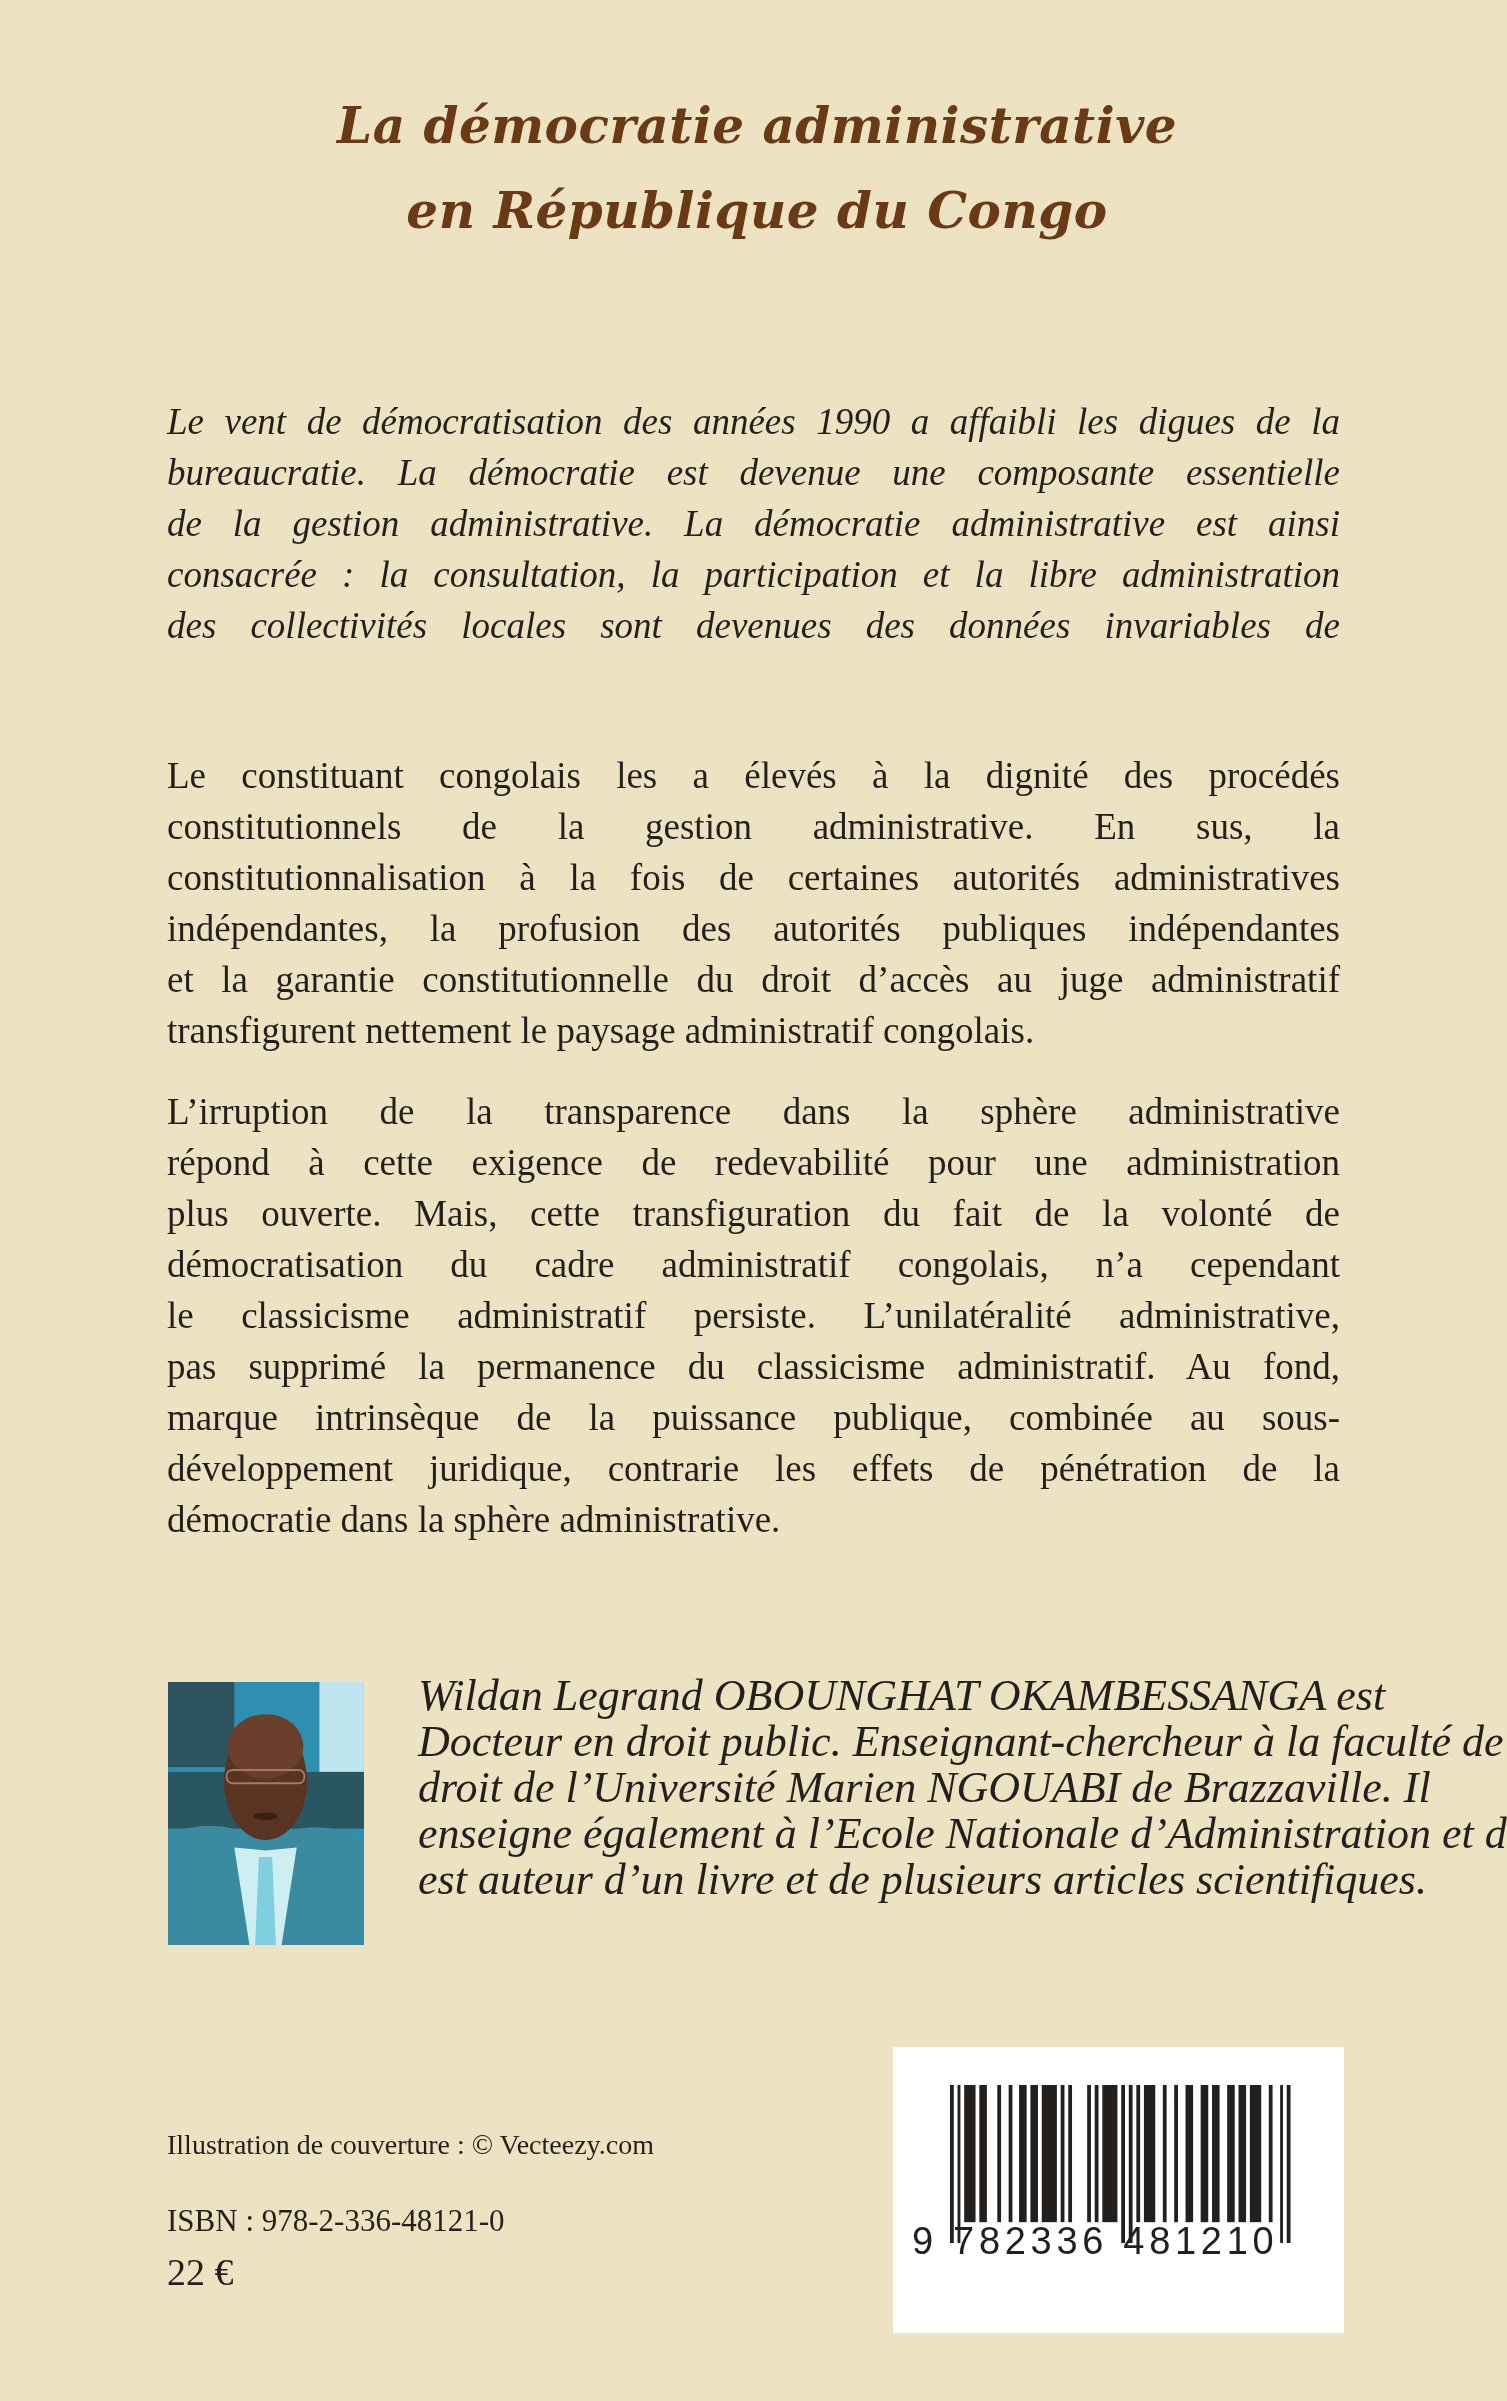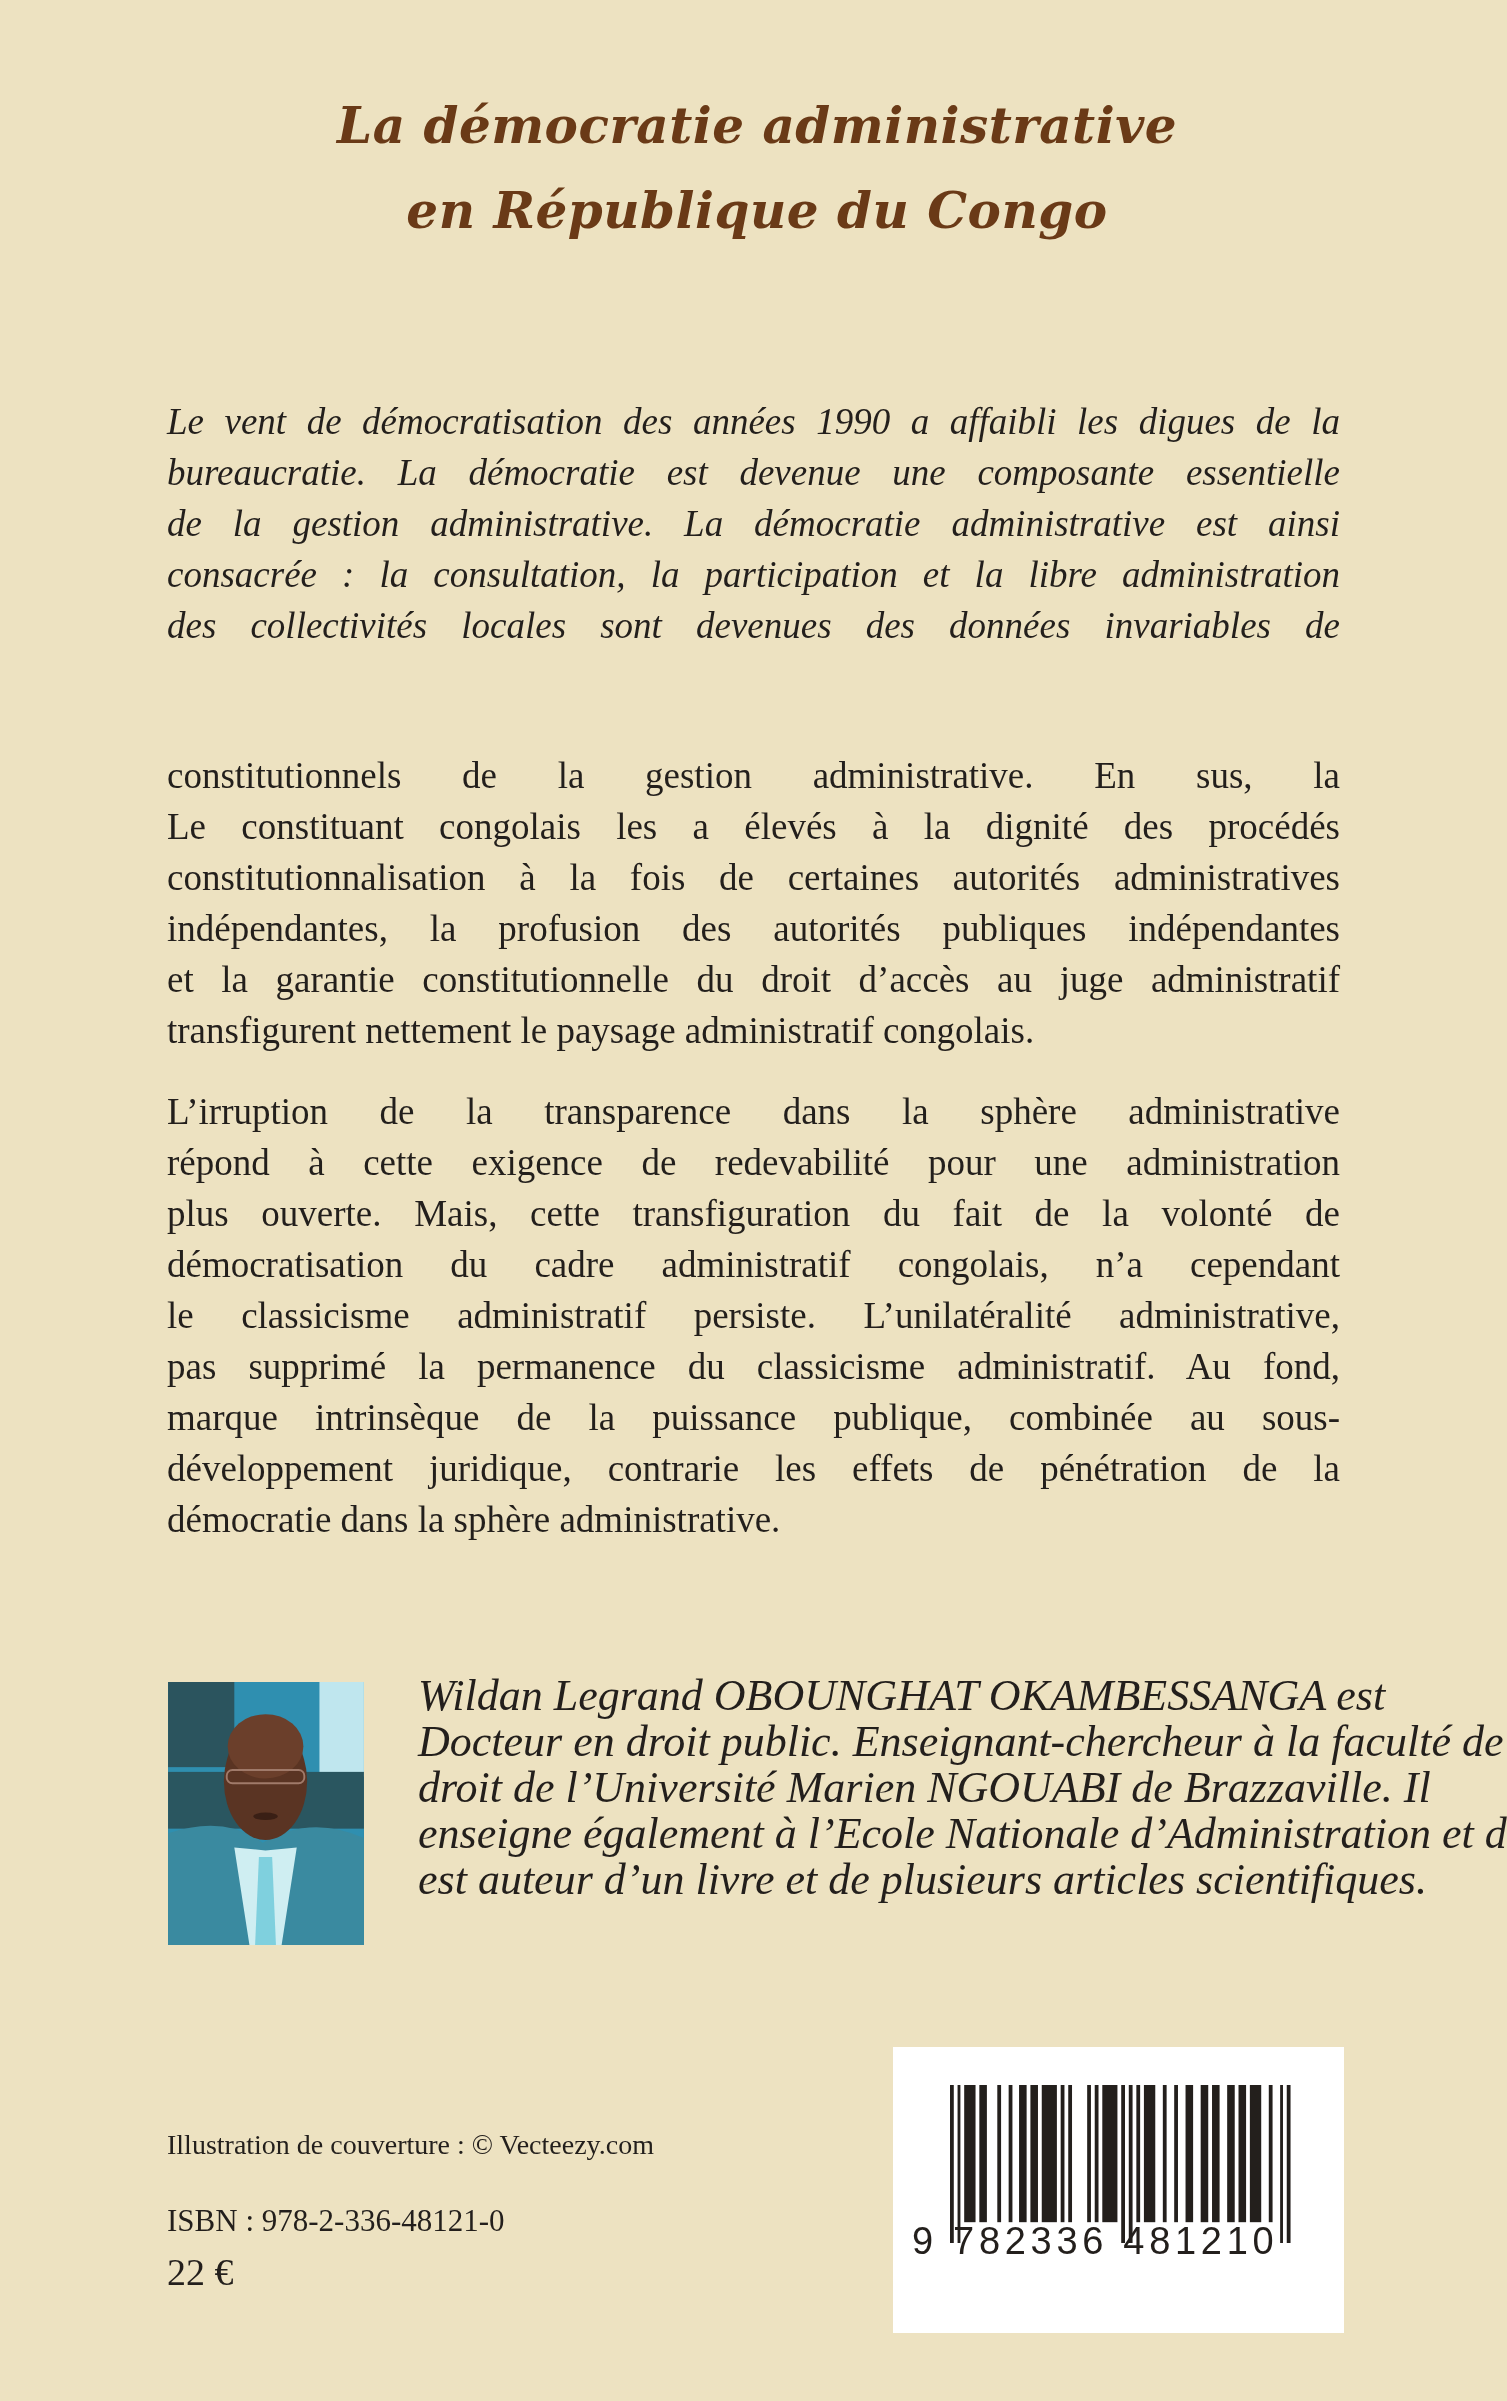--- a/index.html
+++ b/index.html
@@ -54,22 +54,22 @@
 
 <div class="para" id="p1">
   <span class="line">Le vent de démocratisation des années 1990 a affaibli les digues de la</span>
   <span class="line">bureaucratie. La démocratie est devenue une composante essentielle</span>
   <span class="line">de la gestion administrative. La démocratie administrative est ainsi</span>
   <span class="line">consacrée : la consultation, la participation et la libre administration</span>
   <span class="line">des collectivités locales sont devenues des données invariables de</span>
 </div>
 
 <div class="para" id="p2">
+  <span class="line">Le constituant congolais les a élevés à la dignité des procédés</span>
   <span class="line">constitutionnels de la gestion administrative. En sus, la</span>
-  <span class="line">Le constituant congolais les a élevés à la dignité des procédés</span>
   <span class="line">constitutionnalisation à la fois de certaines autorités administratives</span>
   <span class="line">indépendantes, la profusion des autorités publiques indépendantes</span>
   <span class="line">et la garantie constitutionnelle du droit d’accès au juge administratif</span>
   <span class="line last">transfigurent nettement le paysage administratif congolais.</span>
 </div>
 
 <div class="para" id="p3">
   <span class="line">L’irruption de la transparence dans la sphère administrative</span>
   <span class="line">répond à cette exigence de redevabilité pour une administration</span>
   <span class="line">plus ouverte. Mais, cette transfiguration du fait de la volonté de</span>

